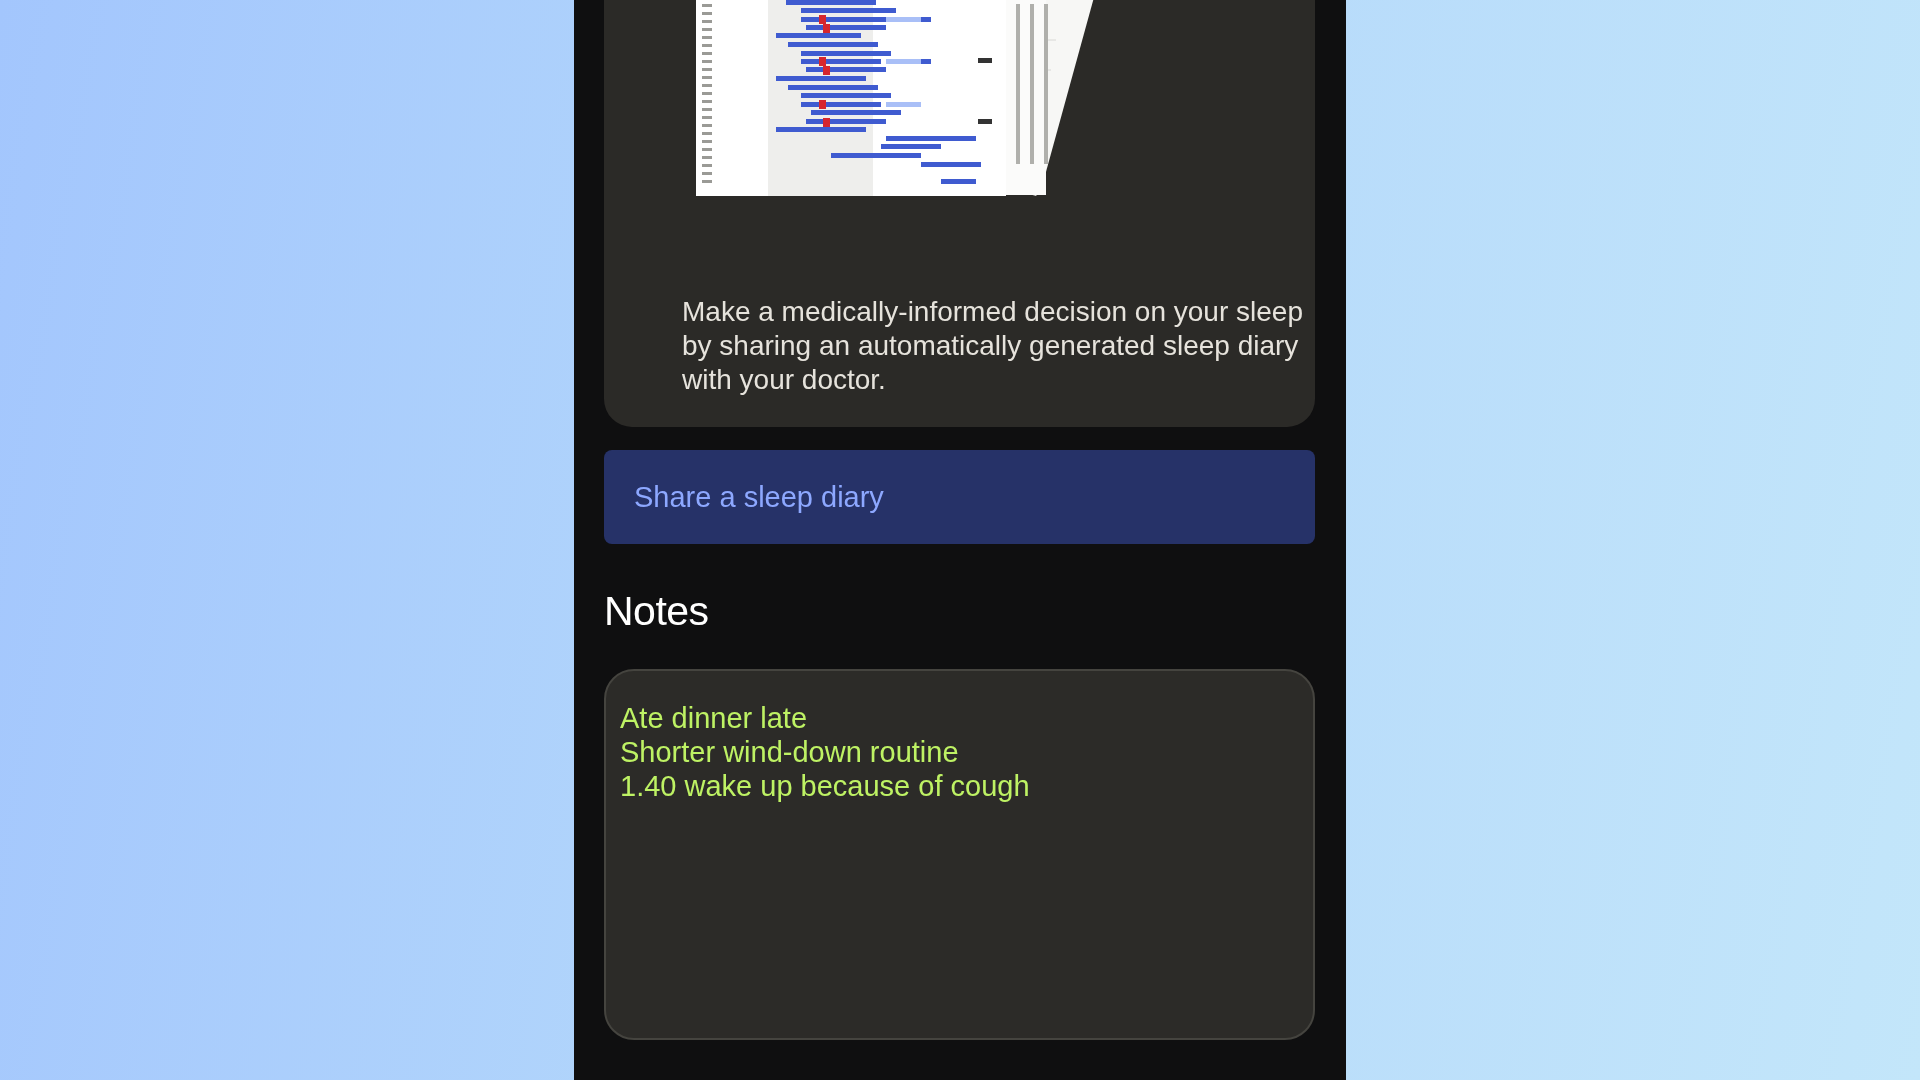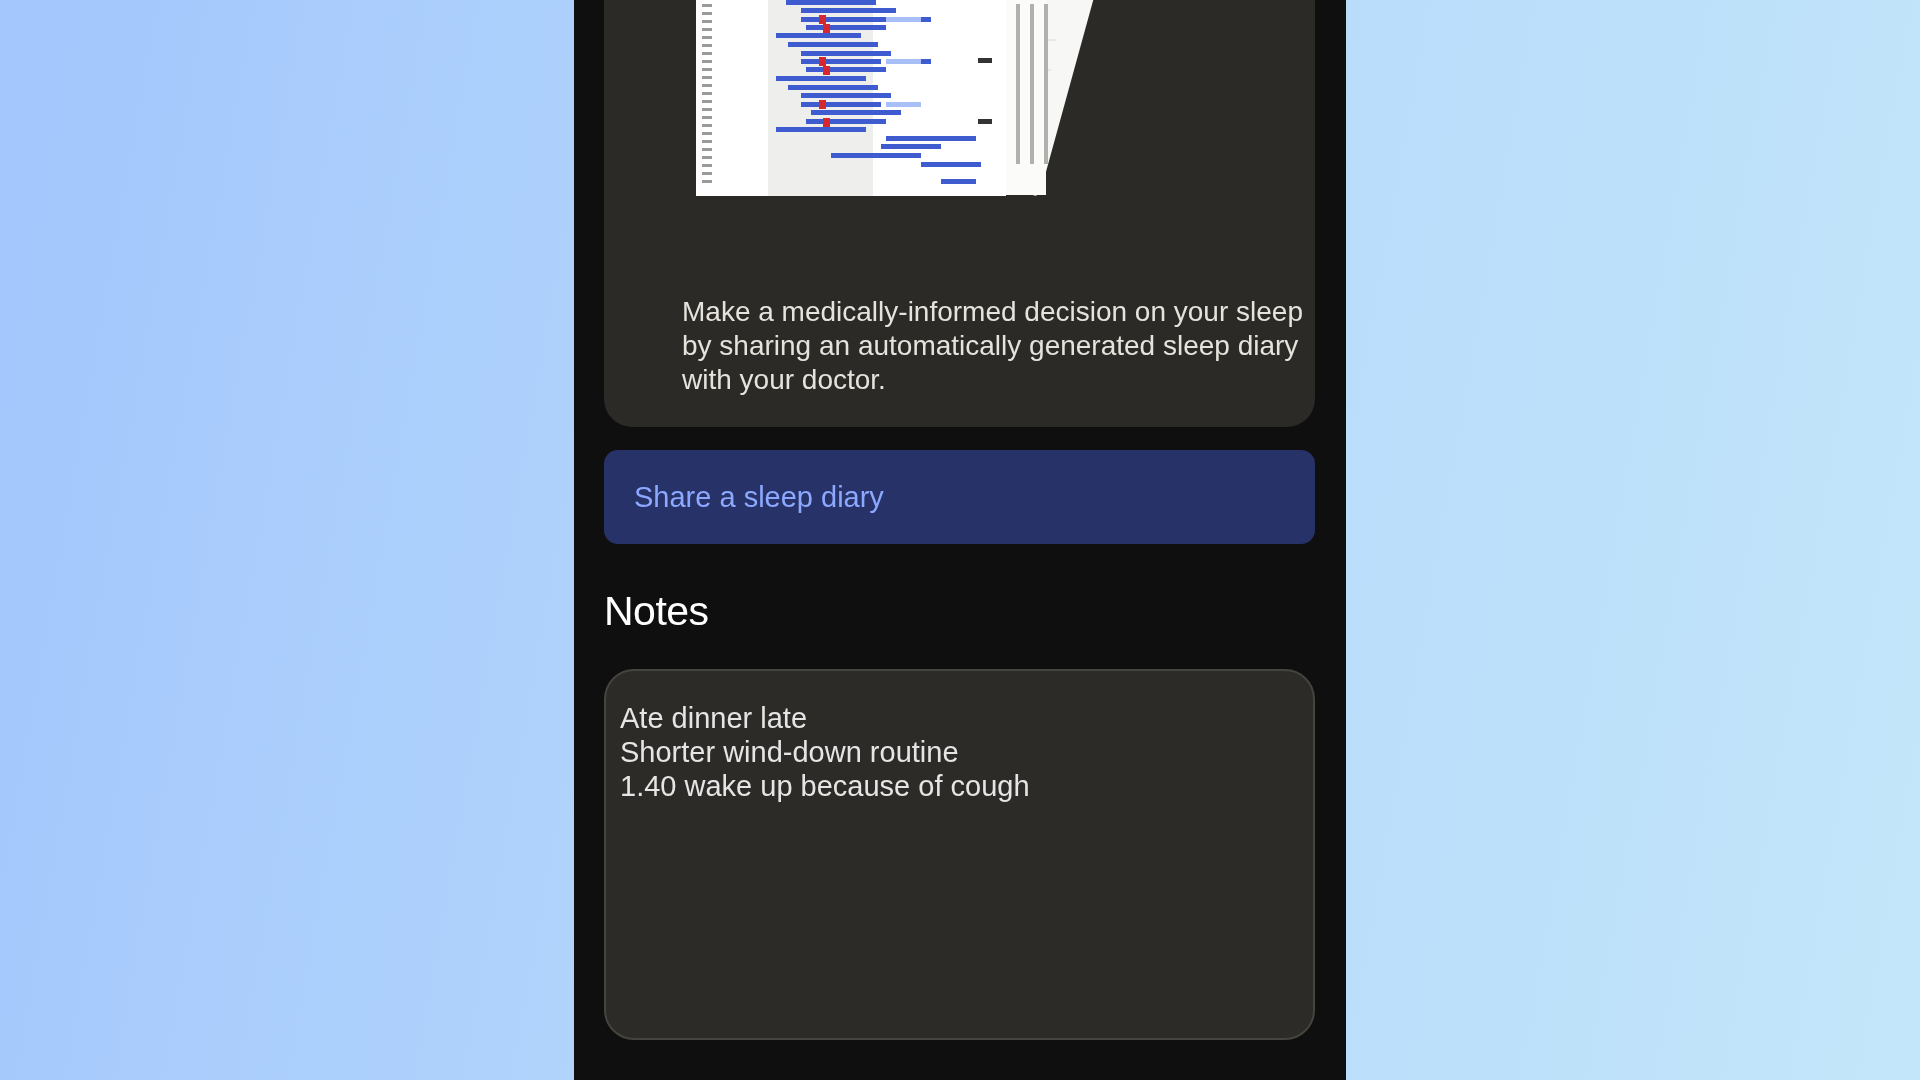--- a/index.html
+++ b/index.html
@@ -35,21 +35,21 @@
     color: #e6e3dc;
     font-size: 28px;
     line-height: 34px;
     margin-left: 48px;
   }
   .share-btn {
     position: absolute;
     left: 30px; top: 450px;
     width: 711px; height: 94px;
     background: #263268;
-    border-radius: 14px;
+    border-radius: 8px;
     cursor: pointer;
     display: flex; align-items: center;
     padding-left: 30px;
   }
   .share-btn span {
     color: #8da8ff;
     font-size: 29px;
   }
   .notes-title {
     position: absolute;
@@ -60,21 +60,21 @@
     letter-spacing: -0.5px;
   }
   .notes-box {
     position: absolute;
     left: 30px; top: 669px;
     width: 711px; height: 371px;
     background: #2c2b28;
     border: 2px solid #45443f;
     border-radius: 30px;
     padding: 30px 14px;
-    color: #e5e5e5;
+    color: #bef264;
     font-size: 29px;
     line-height: 34px;
     white-space: pre-line;
   }
 </style>
 </head>
 <body>
 
 <div class="phone">
 

